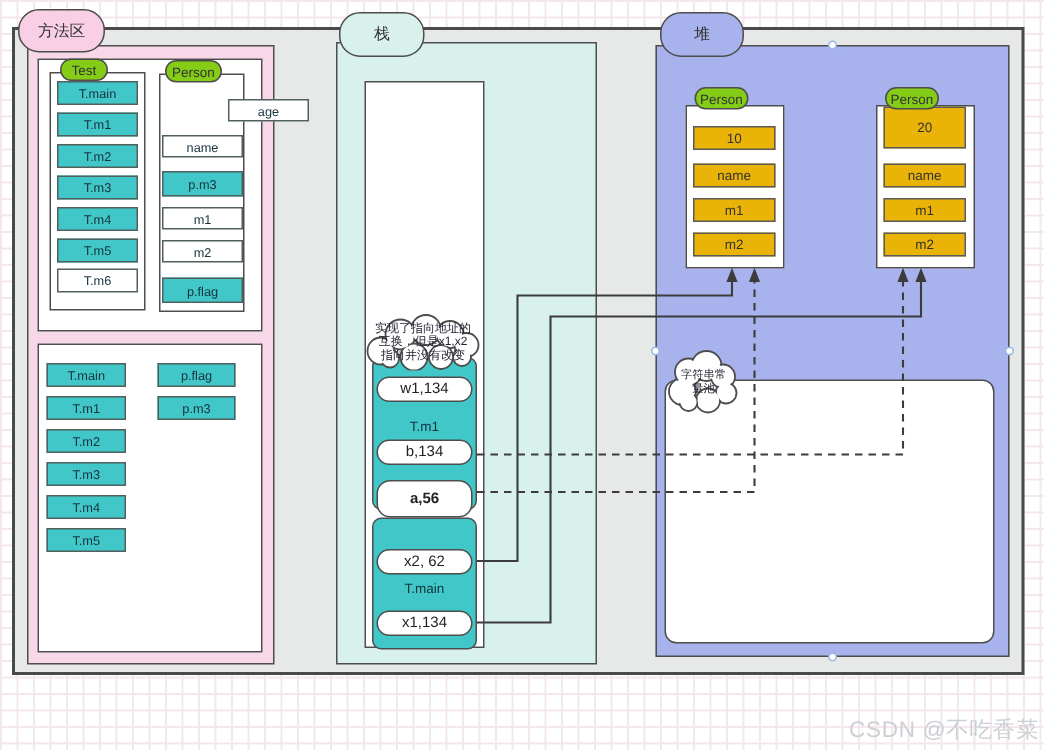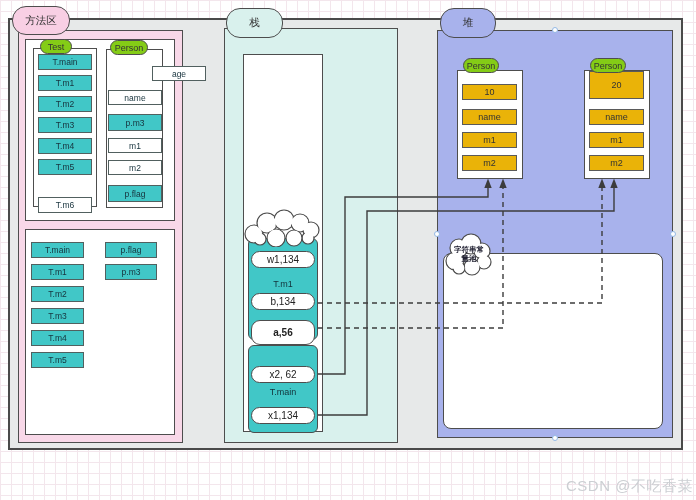--- a/index.html
+++ b/index.html
@@ -46,21 +46,21 @@
 <div class="abs whitebox" style="left:25px;top:39px;width:150px;height:182px;"></div>
 
 <div class="abs whitebox" style="left:33px;top:48px;width:64px;height:159px;"></div>
 <div class="abs tab" style="left:40px;top:39px;width:32px;height:15px;">Test</div>
 <div class="abs item teal" style="left:38px;top:54px;width:54px;height:16px;">T.main</div>
 <div class="abs item teal" style="left:38px;top:75px;width:54px;height:16px;">T.m1</div>
 <div class="abs item teal" style="left:38px;top:96px;width:54px;height:16px;">T.m2</div>
 <div class="abs item teal" style="left:38px;top:117px;width:54px;height:16px;">T.m3</div>
 <div class="abs item teal" style="left:38px;top:138px;width:54px;height:16px;">T.m4</div>
 <div class="abs item teal" style="left:38px;top:159px;width:54px;height:16px;">T.m5</div>
-<div class="abs item" style="left:38px;top:197px;width:54px;height:16px;">T.m6</div>
+<div class="abs item" style="left:38px;top:179px;width:54px;height:16px;">T.m6</div>
 
 <div class="abs whitebox" style="left:106px;top:49px;width:57px;height:159px;"></div>
 <div class="abs tab" style="left:110px;top:40px;width:38px;height:15px;">Person</div>
 <div class="abs item" style="left:108px;top:66px;width:54px;height:15px;margin-left:44px;">age</div>
 <div class="abs item" style="left:108px;top:90px;width:54px;height:15px;">name</div>
 <div class="abs item teal" style="left:108px;top:114px;width:54px;height:17px;">p.m3</div>
 <div class="abs item" style="left:108px;top:138px;width:54px;height:15px;">m1</div>
 <div class="abs item" style="left:108px;top:160px;width:54px;height:15px;">m2</div>
 <div class="abs item teal" style="left:108px;top:185px;width:54px;height:17px;">p.flag</div>
 
@@ -107,20 +107,25 @@
         <circle cx="25" cy="14" r="9"></circle>
         <circle cx="42" cy="11" r="9"></circle>
       <circle cx="58" cy="14" r="8"></circle>
         <circle cx="69" cy="21" r="7"></circle>
         <circle cx="66" cy="29" r="5"></circle>
       <circle cx="52" cy="29" r="7"></circle>
         <circle cx="34" cy="29" r="8"></circle>
         <circle cx="18" cy="30" r="5"></circle>
     </g>
   </svg>
+  <div class="cloud-text" style="top:5px;font-size:8px;line-height:9px;">
+    <div>实现了指向地址的</div>
+    <div>互换，但是x1,x2</div>
+    <div>指向并没有改变</div>
+  </div>
 </div>
 
 <div class="abs sec-label" style="left:440px;top:8px;width:56px;height:30px;background:#a8b2ec;">堆</div>
 <div class="abs bigbox" style="left:437px;top:30px;width:236px;height:408px;background:#a8b2ec;"></div>
 
 <div class="abs handle" style="left:552px;top:27px;"></div>
 <div class="abs handle" style="left:434px;top:231px;"></div>
 <div class="abs handle" style="left:670px;top:231px;"></div>
 <div class="abs handle" style="left:552px;top:435px;"></div>
 
@@ -132,21 +137,21 @@
 <div class="abs field" style="left:462px;top:155px;width:55px;height:16px;">m2</div>
 
 <div class="abs whitebox" style="left:584px;top:70px;width:66px;height:109px;"></div>
 <div class="abs tab" style="left:590px;top:58px;width:36px;height:15px;">Person</div>
 <div class="abs field" style="left:589px;top:71px;width:55px;height:28px;">20</div>
 <div class="abs field" style="left:589px;top:109px;width:55px;height:16px;">name</div>
 <div class="abs field" style="left:589px;top:132px;width:55px;height:16px;">m1</div>
 <div class="abs field" style="left:589px;top:155px;width:55px;height:16px;">m2</div>
 
 <div class="abs whitebox" style="left:443px;top:253px;width:220px;height:176px;border-radius:8px;"></div>
-<div class="abs cloud-wrap" style="left:444px;top:233px;width:50px;height:44px;font-weight:bold;">
+<div class="abs cloud-wrap" style="left:444px;top:233px;width:50px;height:44px;">
   <svg width="50" height="44" viewBox="0 0 50 44">
     <g fill="#fff" stroke="#4d4d4d" stroke-width="1.2">
       <circle cx="11" cy="28" r="9"></circle>
         <circle cx="15" cy="15" r="9"></circle>
         <circle cx="27" cy="11" r="10"></circle>
       <circle cx="38" cy="18" r="8"></circle>
         <circle cx="40" cy="29" r="7"></circle>
         <circle cx="28" cy="34" r="8"></circle>
       <circle cx="15" cy="35" r="6"></circle>
     </g>

